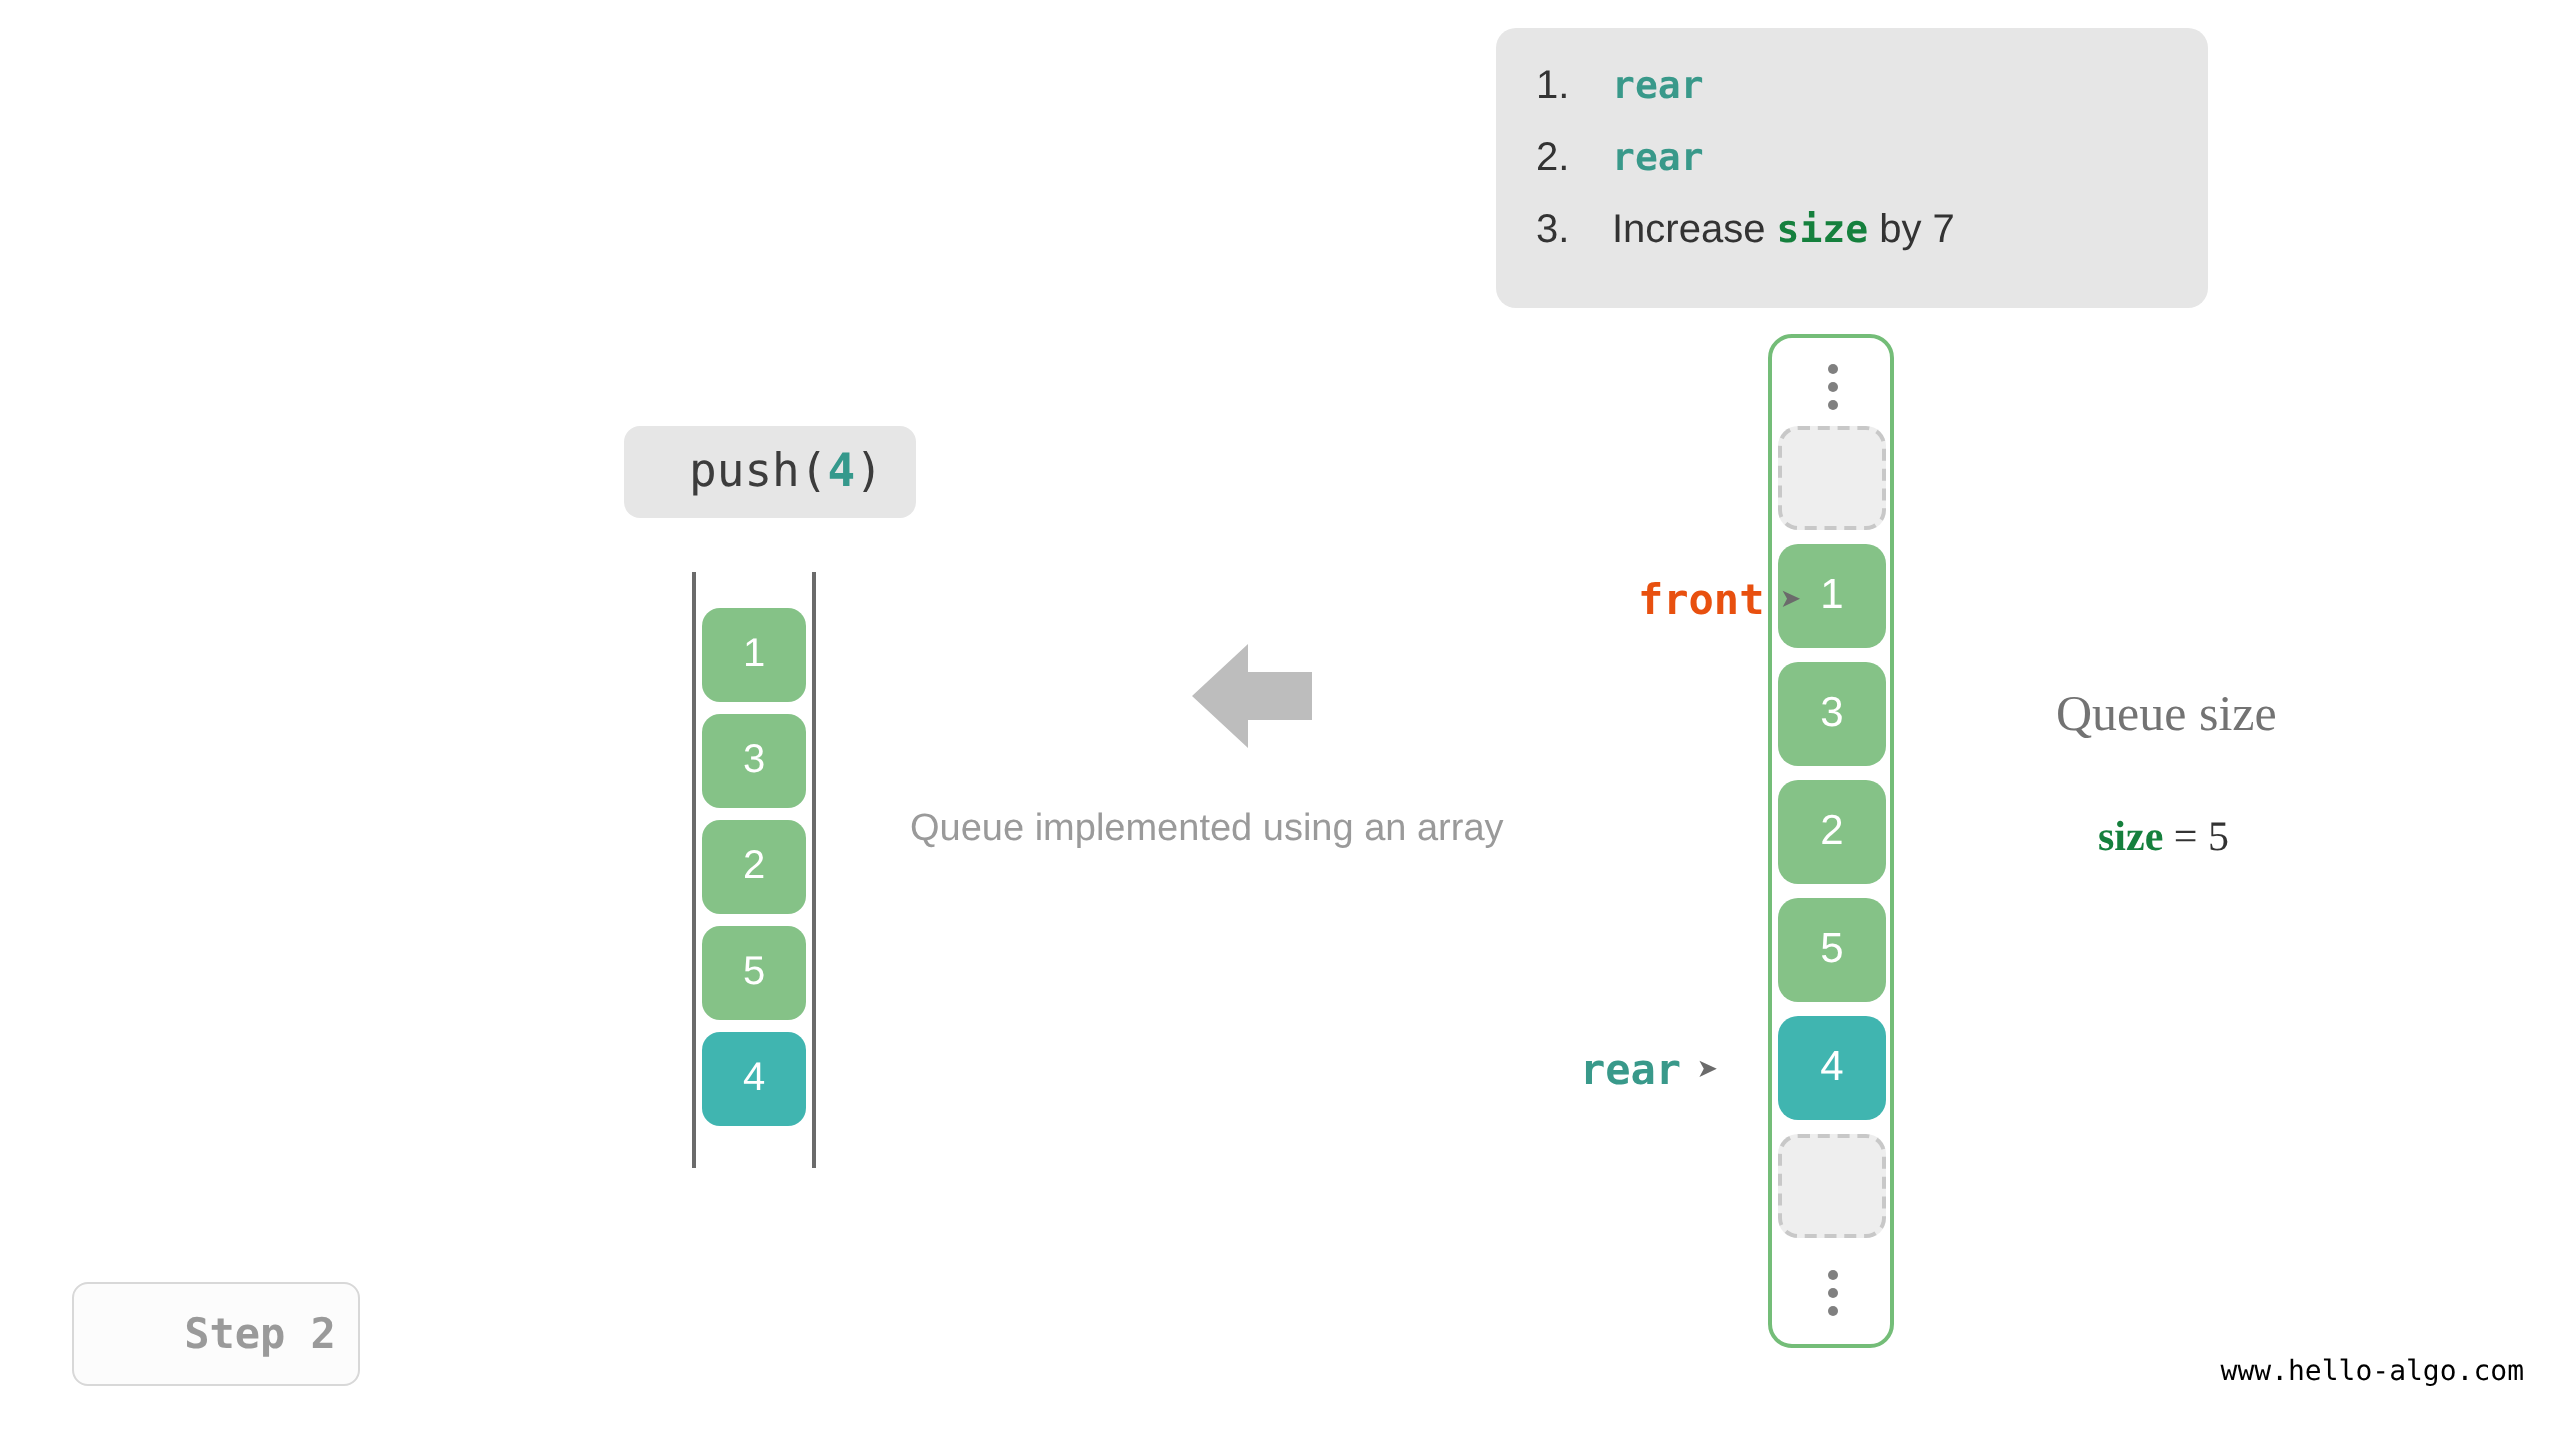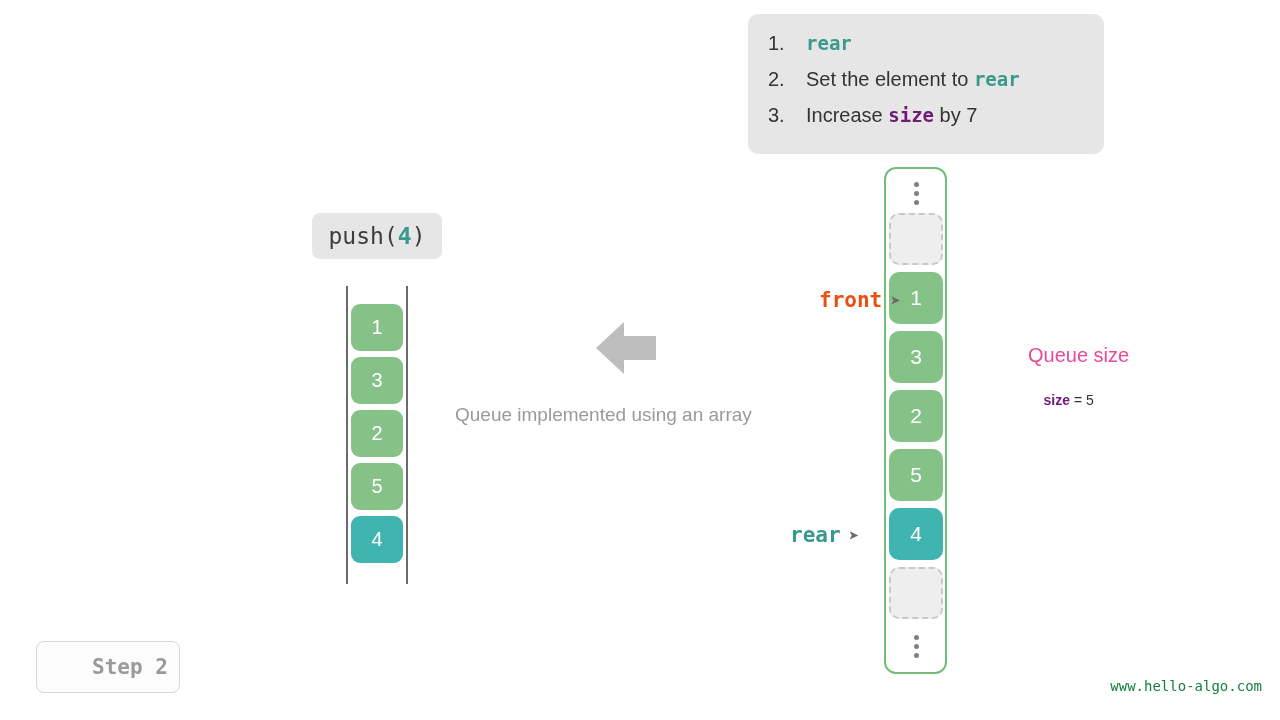--- a/index.html
+++ b/index.html
@@ -42,39 +42,40 @@
   }
   .instr-text {
     white-space: pre;
   }
   .kw {
     font-family: "DejaVu Sans Mono", monospace;
     font-weight: bold;
     font-size: 19px;
   }
   .kw-rear  { color: #39998a; }
-  .kw-size  { color: #701a75; }
+  .kw-size  { color: #15803d; }
   .kw-teal  { color: #35998c; }
 
   
   .callbox {
     position: absolute;
     left: 312px;
     top: 213px;
     width: 130px;
     height: 46px;
     background: #e6e6e6;
     border-radius: 8px;
     display: flex;
     align-items: center;
     justify-content: center;
     font-family: "DejaVu Sans Mono", monospace;
     font-size: 23px;
     color: #3c3c3c;
     letter-spacing: 0px;
+    padding-left: 16px;
   }
 
   
   .left-queue {
     position: absolute;
     left: 346px;
     top: 286px;
     width: 62px;
     height: 298px;
   }
@@ -190,27 +191,28 @@
   .ptr-rear  { left: 790px; top: 523px; color: #39998a; }
   .ptr-mark  { color: #6b6b6b; font-size: 18px; }
 
   
   .sizebox {
     position: absolute;
     left: 1028px;
     top: 344px;
   }
   .size-title {
-    font-size: 20px;
-    color: #ec4899;
+    font-size: 25px;
+    color: #737373;
     margin-bottom: 9px;
+    font-family: Liberation Serif, serif;
   }
   .size-expr {
-    font-family: Liberation Sans, sans-serif;
-    font-size: 14px;
+    font-family: Liberation Serif, serif;
+    font-size: 21px;
     color: #333333;
     white-space: pre;
   }
   .size-expr .kw-size { font-weight: bold; }
 
   
   .step-badge {
     position: absolute;
     left: 36px;
     top: 641px;
@@ -230,35 +232,34 @@
     padding-left: 44px;
   }
 
   
   .watermark {
     position: absolute;
     right: 18px;
     top: 678px;
     font-family: "DejaVu Sans Mono", monospace;
     font-size: 14px;
-    color: #15803d;
+    color: #000000;
   }
 </style>
 </head>
 <body>
 
 <div class="instructions">
   <div class="instr-row">
     <span class="instr-num">1.</span>
       <span class="kw kw-rear">rear</span>
       <span class="instr-text"></span>
   </div>
   <div class="instr-row">
     <span class="instr-num">2.</span>
-    <span class="instr-text">Set the element to </span>
       <span class="kw kw-rear">rear</span>
       <span class="instr-text"></span>
   </div>
   <div class="instr-row">
     <span class="instr-num">3.</span>
     <span class="instr-text">Increase </span>
       <span class="kw kw-size">size</span>
       <span class="instr-text"> by 7</span>
   </div>
 </div>

